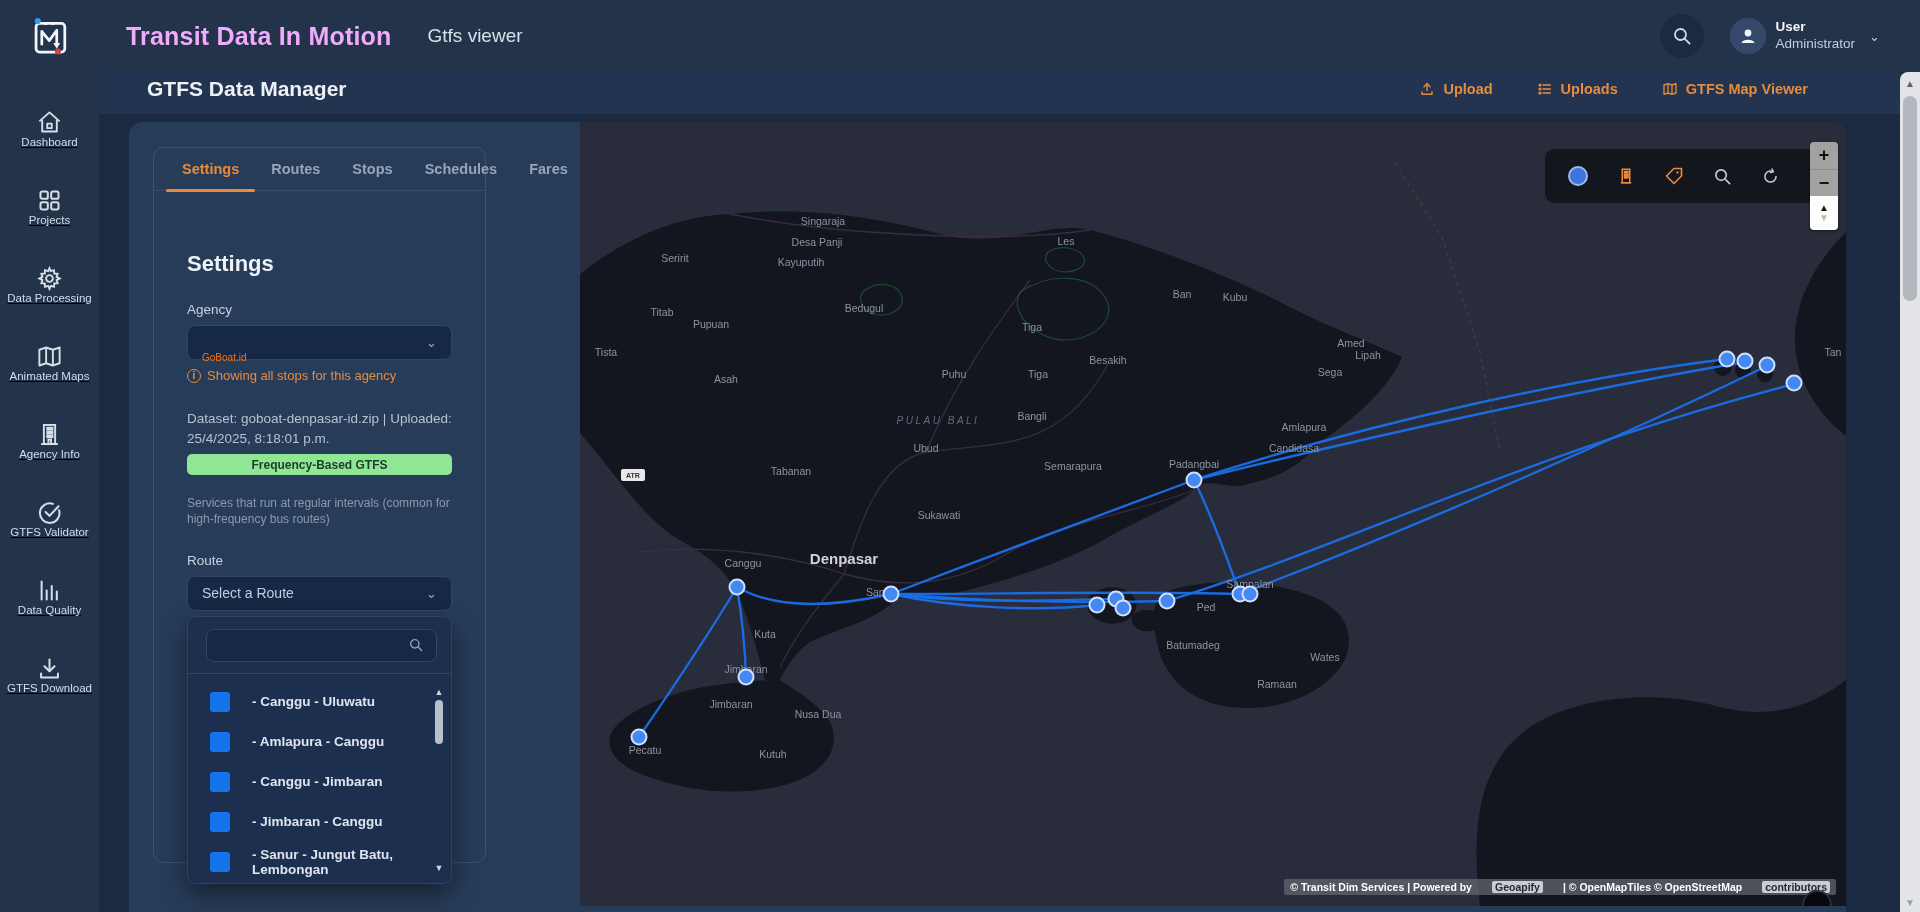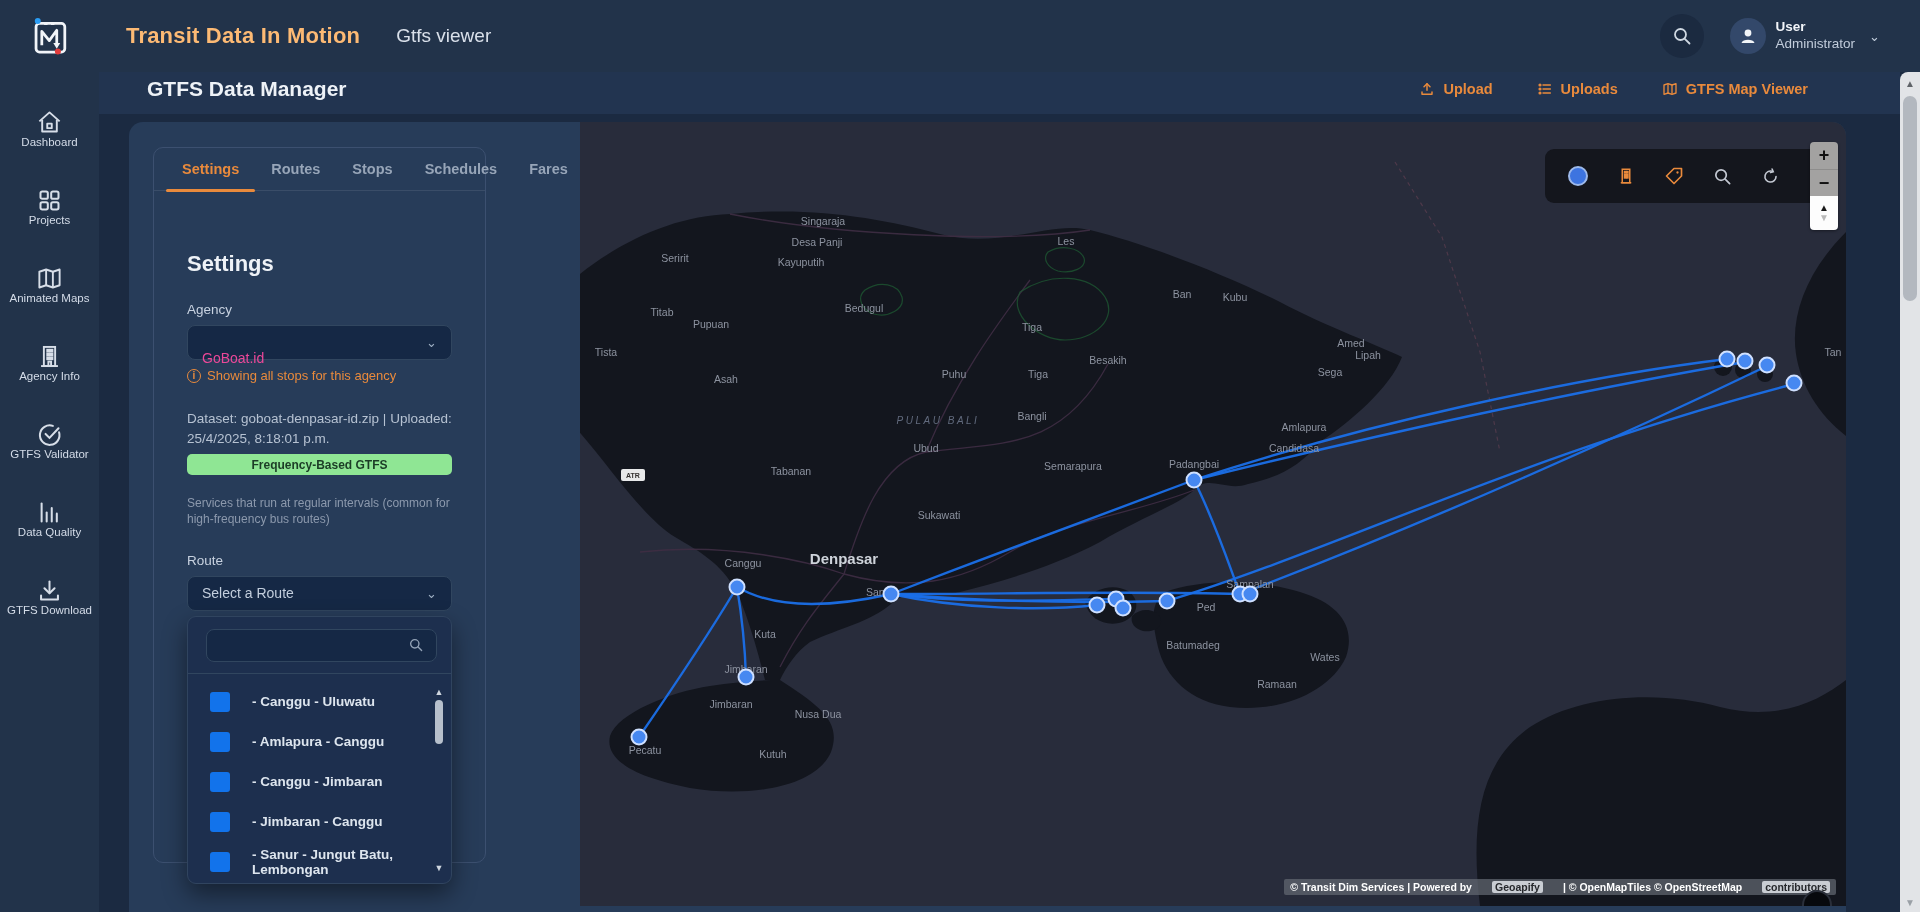--- a/index.html
+++ b/index.html
@@ -3,37 +3,37 @@
 <meta charset="utf-8">
 <style>
   * { margin:0; padding:0; box-sizing:border-box; }
   html,body { width:1920px; height:912px; overflow:hidden; background:#1b2a41;
               font-family:"Liberation Sans", sans-serif; }
 
   
   .navbar { position:absolute; left:0; top:0; width:1920px; height:72px; background:#22334a;
             display:flex; align-items:center; z-index:50; }
   .logo { width:46px; height:46px; margin-left:28px; }
-  .nav-title { color:#fdba74; font-size:22px; font-weight:bold; margin-left:52px; letter-spacing:.2px; }
+  .nav-title { color:#f0abfc; font-size:25px; font-weight:bold; margin-left:52px; letter-spacing:.2px; }
   .nav-sub { color:#d9e0ea; font-size:19px; margin-left:36px; }
   .nav-right { margin-left:auto; display:flex; align-items:center; gap:26px; padding-right:40px; }
   .search-btn { width:44px; height:44px; border-radius:50%; background:#1b2a40; display:flex;
                 align-items:center; justify-content:center; cursor:pointer; }
   .userbox { display:flex; align-items:center; gap:10px; cursor:pointer; }
   .avatar { width:36px; height:36px; border-radius:50%; background:#33486a; display:flex;
             align-items:center; justify-content:center; }
   .uname { color:#f2f5f9; font-size:13.5px; font-weight:bold; line-height:1.25; }
   .urole { color:#c2cddc; font-size:13.5px; line-height:1.25; }
   .chev { color:#c2cddc; font-size:13px; margin-left:4px; }
 
   
   .sidebar { position:absolute; left:0; top:72px; width:99px; height:840px; background:#22334a;
              display:flex; flex-direction:column; align-items:center; padding-top:18px; z-index:40; }
   .side-item { width:99px; height:78px; display:flex; flex-direction:column; align-items:center;
-               justify-content:center; gap:0; cursor:pointer; }
+               justify-content:center; gap:0; cursor:pointer;text-decoration:underline; }
   .side-item svg { display:block; }
   .side-label { color:#d4dce8; font-size:11.5px; text-align:center; line-height:1.1; }
 
   
   .page-head { position:absolute; left:99px; top:64px; width:1801px; height:50px; background:#223450;
                display:flex; align-items:center; }
   .page-title { color:#eef2f7; font-size:21px; font-weight:bold; margin-left:48px; }
   .head-actions { margin-left:auto; display:flex; align-items:center; gap:44px; padding-right:92px; }
   .h-act { color:#e98a3c; font-size:14.5px; font-weight:bold; display:flex; align-items:center;
            gap:8px; cursor:pointer;text-align:right; }
@@ -49,21 +49,21 @@
   .tab { padding:0 16px; display:flex; align-items:center; font-size:14.5px; font-weight:bold;
          color:#97a5b8; cursor:pointer; position:relative; }
   .tab.active { color:#e98a3c; }
   .tab.active::after { content:""; position:absolute; left:0; right:0; bottom:-2px; height:3px;
                        background:#e98a3c; border-radius:2px; }
   .panel-body { padding:60px 33px 0 33px; }
   .settings-h { color:#eef2f7; font-size:22px; font-weight:bold; }
   .field-label { color:#c8d2e0; font-size:13.5px; margin-top:25px; }
   .select { margin-top:8px; height:35px; background:#152845; border:1px solid #31465f;
             border-radius:8px; display:flex; align-items:center; padding:0 14px; cursor:pointer; }
-  .select .val { color:#ec4899; font-size:14px;margin-top:30px; }
+  .select .val { color:#f97316; font-size:10px;margin-top:30px; }
   .select .ph  { color:#c3cedd; font-size:14px; }
   .select .sel-chev { margin-left:auto; color:#9fb0c4; font-size:13px; }
   .warn { margin-top:8px; color:#e98a3c; font-size:13px; display:flex; align-items:center; gap:6px; }
   .warn .i-circ { width:14px; height:14px; border:1.5px solid #e98a3c; border-radius:50%;
                   font-size:10px; display:flex; align-items:center; justify-content:center; font-weight:bold; }
   .dataset { margin-top:26px; color:#b6c2d2; font-size:13.5px; line-height:1.45; }
   .badge { margin-top:6px; height:21px; background:#8fe694; color:#1c3d26; font-size:12px;
            font-weight:bold; border-radius:5px; display:flex; align-items:center; justify-content:center; }
   .badge-desc { margin-top:20px; color:#8c99ad; font-size:12px; line-height:1.35; }
 
@@ -170,20 +170,27 @@
     <div class="side-label">Dashboard</div>
   </div>
   <div class="side-item">
     <svg width="27" height="27" viewBox="0 0 24 24" fill="none" stroke="#d7dee8" stroke-width="1.8">
       <rect x="4" y="4" width="6.5" height="6.5" rx="1.5"></rect>
         <rect x="13.5" y="4" width="6.5" height="6.5" rx="1.5"></rect>
       <rect x="4" y="13.5" width="6.5" height="6.5" rx="1.5"></rect>
         <rect x="13.5" y="13.5" width="6.5" height="6.5" rx="1.5"></rect>
     </svg>
     <div class="side-label">Projects</div>
+  </div>
+  <div class="side-item">
+    <svg width="27" height="27" viewBox="0 0 24 24" fill="none" stroke="#d7dee8" stroke-width="1.7">
+      <circle cx="12" cy="12" r="3"></circle>
+      <path d="M12,2.8 L13.2,5.5 L16,4.6 L16.2,7.6 L19.2,7.8 L18.3,10.6 L21,12 L18.3,13.4 L19.2,16.2 L16.2,16.4 L16,19.4 L13.2,18.5 L12,21.2 L10.8,18.5 L8,19.4 L7.8,16.4 L4.8,16.2 L5.7,13.4 L3,12 L5.7,10.6 L4.8,7.8 L7.8,7.6 L8,4.6 L10.8,5.5 Z"></path>
+    </svg>
+    <div class="side-label">Data Processing</div>
   </div>
   <div class="side-item">
     <svg width="27" height="27" viewBox="0 0 24 24" fill="none" stroke="#d7dee8" stroke-width="1.7" stroke-linejoin="round">
       <path d="M3,6 L9,4 L15,6 L21,4 V18 L15,20 L9,18 L3,20 Z"></path>
         <line x1="9" y1="4" x2="9" y2="18"></line>
         <line x1="15" y1="6" x2="15" y2="20"></line>
     </svg>
     <div class="side-label">Animated Maps</div>
   </div>
   <div class="side-item">

